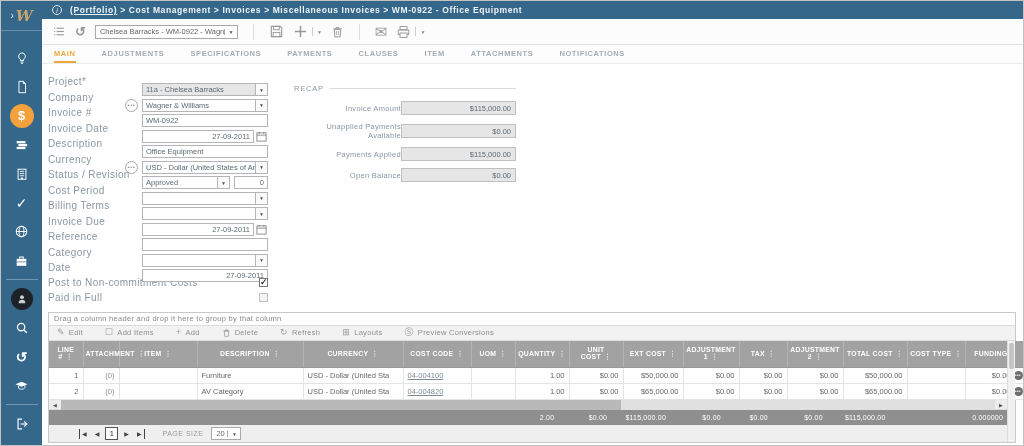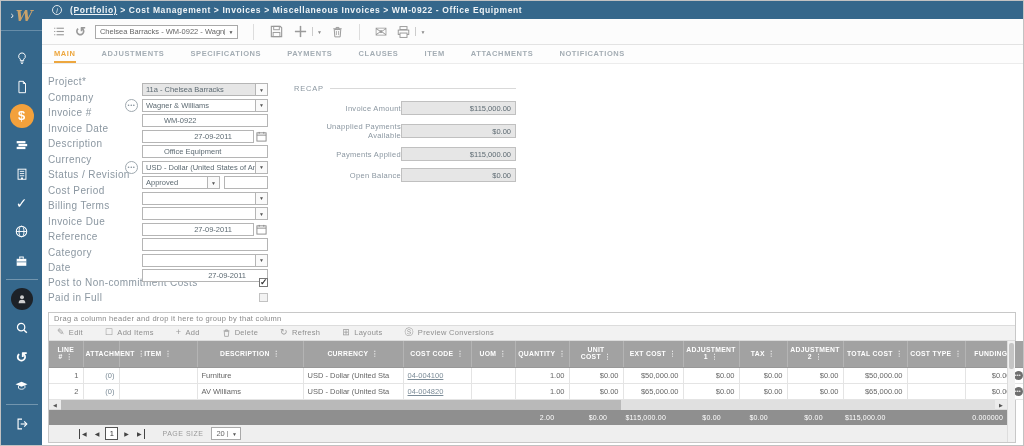--- a/index.html
+++ b/index.html
@@ -51,21 +51,21 @@
   .content { flex:1; display:flex; padding:11px 0 0 6px; background:#fff; min-height:0; }
   .form-col { width:232px; flex:0 0 232px; }
   .frow { display:flex; align-items:center; height:13px; margin-bottom:2.5px; }
   .flabel { width:94px; flex:0 0 94px; font-size:10px; color:#8b97a1; letter-spacing:.4px; }
   .fctl { width:126px; flex:0 0 126px; position:relative; display:flex; align-items:center;margin-top:16px; }
   .fbox { display:flex; align-items:stretch; border:1px solid #b5b5b5; height:13px; background:#fff; width:100%; }
   .fbox.gray { background:#e6e6e6; }
   .fbox .fval { flex:1; font-size:7.5px; color:#5d6a72; padding:0 3px; display:flex; align-items:center; white-space:nowrap; overflow:hidden; }
   .fbox .farr { width:12px; flex:0 0 12px; border-left:1px solid #b5b5b5; background:#fafafa; display:flex; align-items:center; justify-content:center; font-size:5px; color:#555; cursor:pointer; }
   input.fin { border:1px solid #b5b5b5; height:13px; width:100%; font-size:7.5px; color:#5d6a72;
-              font-family:"Liberation Sans", sans-serif; padding:0 21px; outline:none; background:#fff; }
+              font-family:"Liberation Sans", sans-serif; padding:0 3px; outline:none; background:#fff; }
   input.fin.rt { text-align:right; }
   .datewrap { display:flex; align-items:center; width:100%; gap:2px; }
   .datewrap input { width:112px; }
   .calbtn { width:11px; height:11px; cursor:pointer; display:flex; }
   .dots { position:absolute; left:-17px; width:13px; height:13px; border:1px solid #9fa9b0; border-radius:50%;
           font-size:6px; color:#8b97a1; display:flex; align-items:center; justify-content:center; letter-spacing:.5px; cursor:pointer; }
   .statuswrap { display:flex; width:100%; gap:4px;border-radius:6px; }
   .statuswrap .fbox { width:88px; }
   .statuswrap input { width:34px; text-align:right; }
   .chkrow { display:flex; align-items:center; height:12px; margin-bottom:3px; width:220px; }
@@ -569,21 +569,21 @@
                     <span class="fundcell">
                       <span>$0.00</span>
                       <span class="fundicon">•••</span>
                     </span>
                   </td>
               </tr>
               <tr>
                 <td class="rt">2</td>
                 <td class="rt"><a class="cc" style="text-decoration:none;">(0)</a></td>
                 <td></td>
-                <td>AV Williams</td>
+                <td>AV Category</td>
                 <td>USD - Dollar (United Sta</td>
                 <td><a class="cc">04-004820</a></td>
                 <td></td>
                 <td class="rt">1.00</td>
                 <td class="rt">$0.00</td>
                 <td class="rt">$65,000.00</td>
                 <td class="rt">$0.00</td>
                 <td class="rt">$0.00</td>
                 <td class="rt">$0.00</td>
                 <td class="rt">$65,000.00</td>

